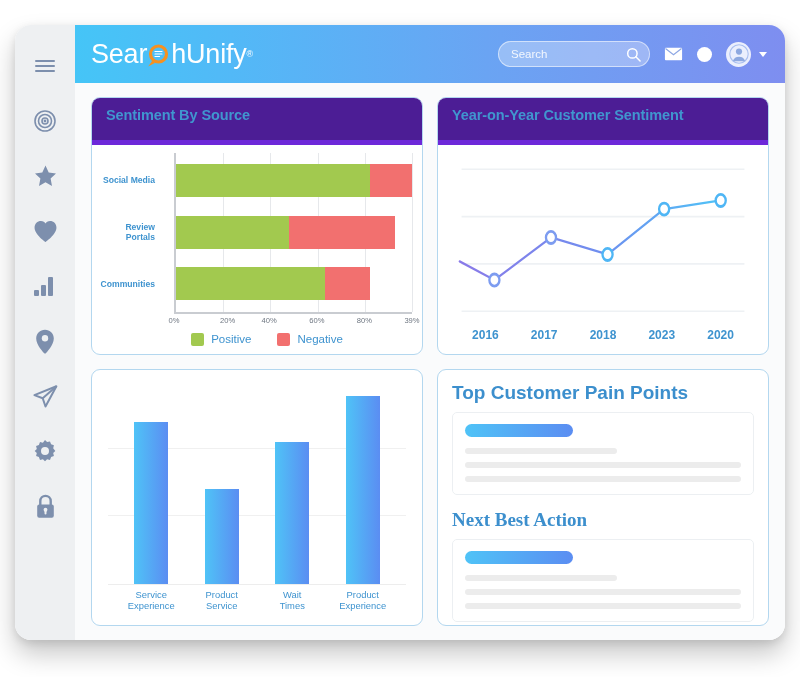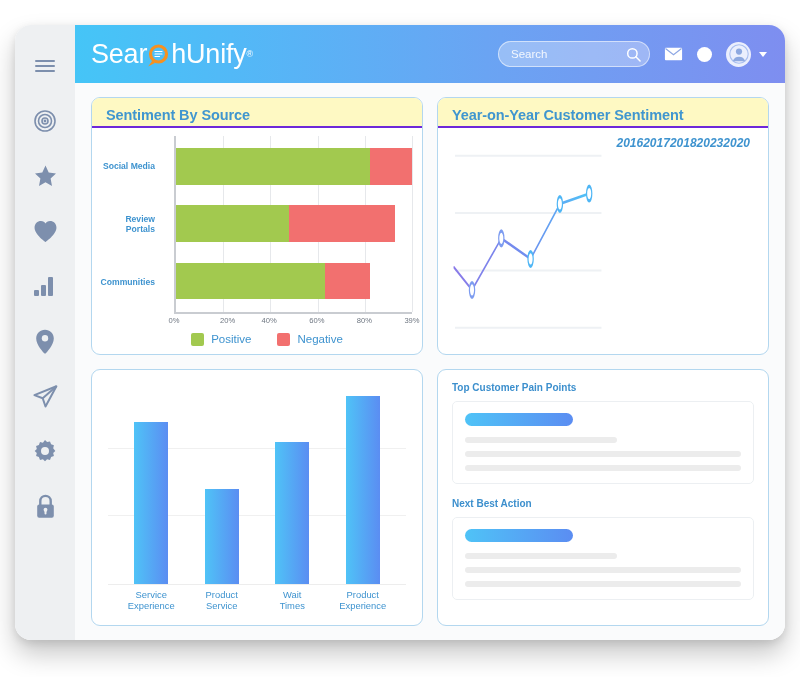--- a/index.html
+++ b/index.html
@@ -112,37 +112,37 @@
   }
   .card {
     background: #ffffff;
     border: 1px solid #b3d7ef;
     border-radius: 9px;
     display: flex; flex-direction: column;
     overflow: hidden;
     min-width: 0; min-height: 0;
   }
   .card-header {
-    background: #fef9c3;
-    padding: 9px 14px 3px;
-    border-bottom: 2px solid #6d28d9;
+    background: #4c1d95;
+    padding: 9px 14px 17px;
+    border-bottom: 5px solid #6d28d9;
   }
   .card-title {
     font-size: 14.5px; font-weight: bold; color: #4096cf;
     letter-spacing: -0.1px;
   }
   .card-body { flex: 1 1 auto; padding: 8px 10px 6px; min-height: 0; position: relative; }
 
   
   .card.flat .card-body { padding: 12px 14px; }
   .sec-title {
-    font-size: 10px; font-weight: bold; color: #3c8fcd;
+    font-size: 19px; font-weight: bold; color: #3c8fcd;
     margin-bottom: 8px;
   }
-  .sec-title.second { margin-top: 14px; }
+  .sec-title.second { margin-top: 14px; font-family: Liberation Serif, serif; }
   .skel-box {
     border: 1px solid #eceff2; border-radius: 5px;
     padding: 11px 12px 12px;
   }
   .skel-pill {
     height: 13px; width: 39%; border-radius: 7px;
     background: linear-gradient(90deg, #4fc3f7 0%, #5b8df2 100%);
     margin-bottom: 11px;
   }
   .skel-line { height: 6px; border-radius: 3px; background: #ececec; margin-bottom: 8px; }
@@ -184,21 +184,21 @@
   }
   .sbc-legend {
     display: flex; justify-content: center; gap: 26px;
     padding: 4px 0 2px; margin-left: 20px;
   }
   .lg-item { display: flex; align-items: center; gap: 7px; }
   .lg-sw { width: 13px; height: 13px; border-radius: 2px; }
   .lg-txt { font-size: 11.5px; font-weight: normal; color: #3e93cf; }
 
   
-  .lc { width: 100%; height: 100%; display: flex; flex-direction: row; font-style: italic; }
+  .lc { width: 100%; height: 100%; display: flex; flex-direction: column; }
   .lc-svg { flex: 1 1 auto; width: 100%; min-height: 0; }
   .lc-axis { height: 20px; display: flex; padding: 0 8px; }
   .lc-xt {
     flex: 1 1 0; text-align: center;
     font-size: 12px; font-weight: bold; color: #3e93cf;
   }
 
   
   .cc { width: 100%; height: 100%; display: flex; flex-direction: column; padding: 4px 6px 0; }
   .cc-plot { flex: 1 1 auto; position: relative; min-height: 0; display: flex;

